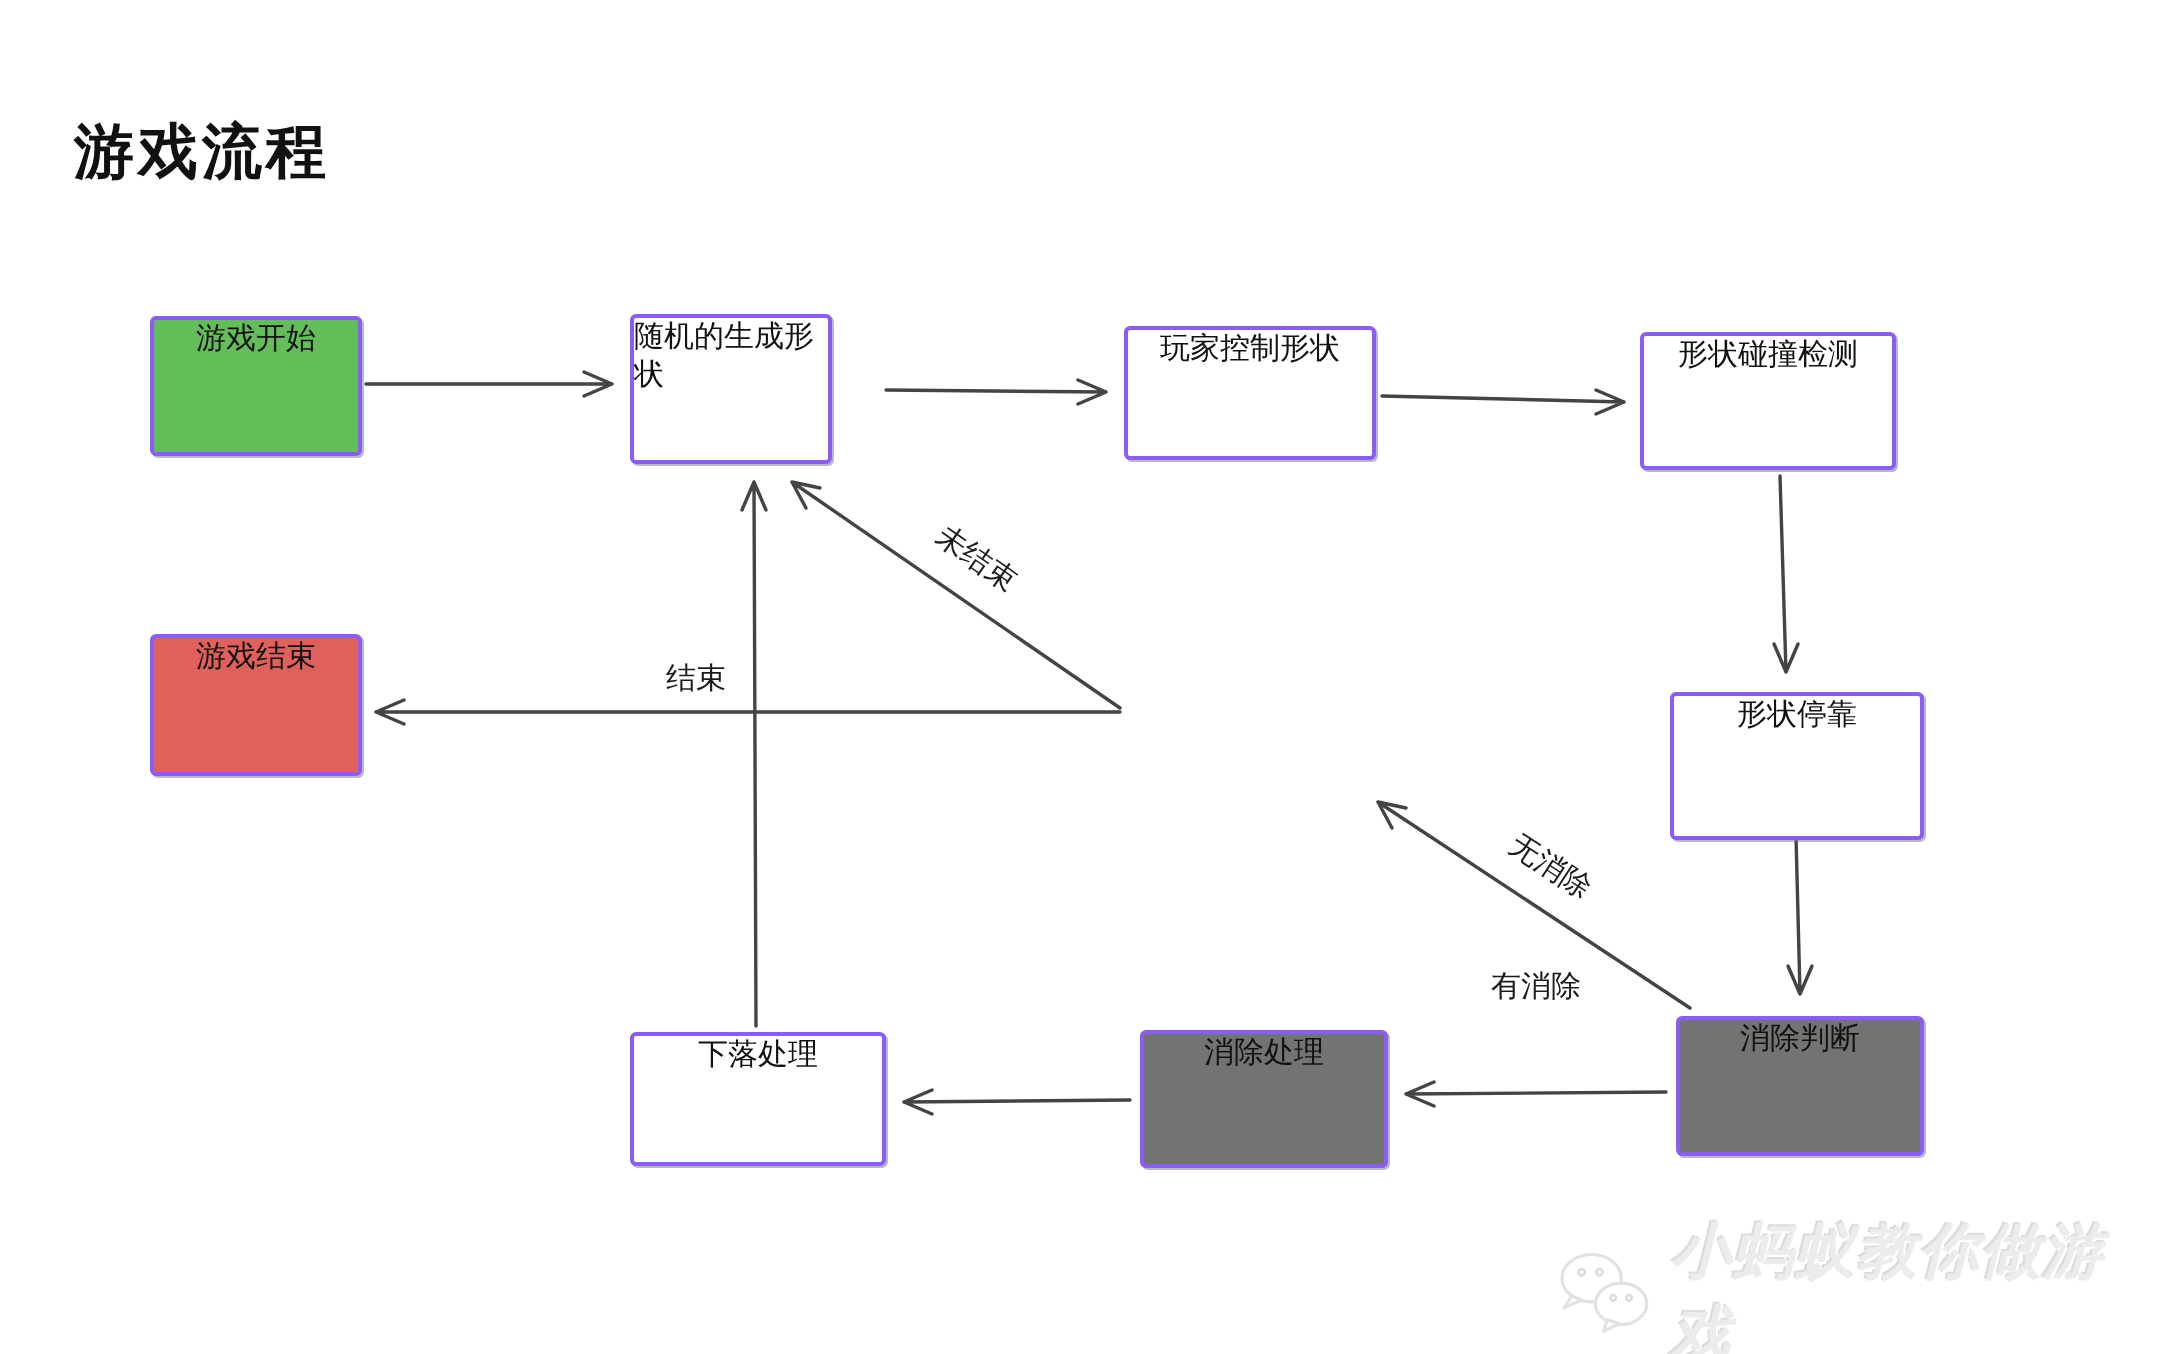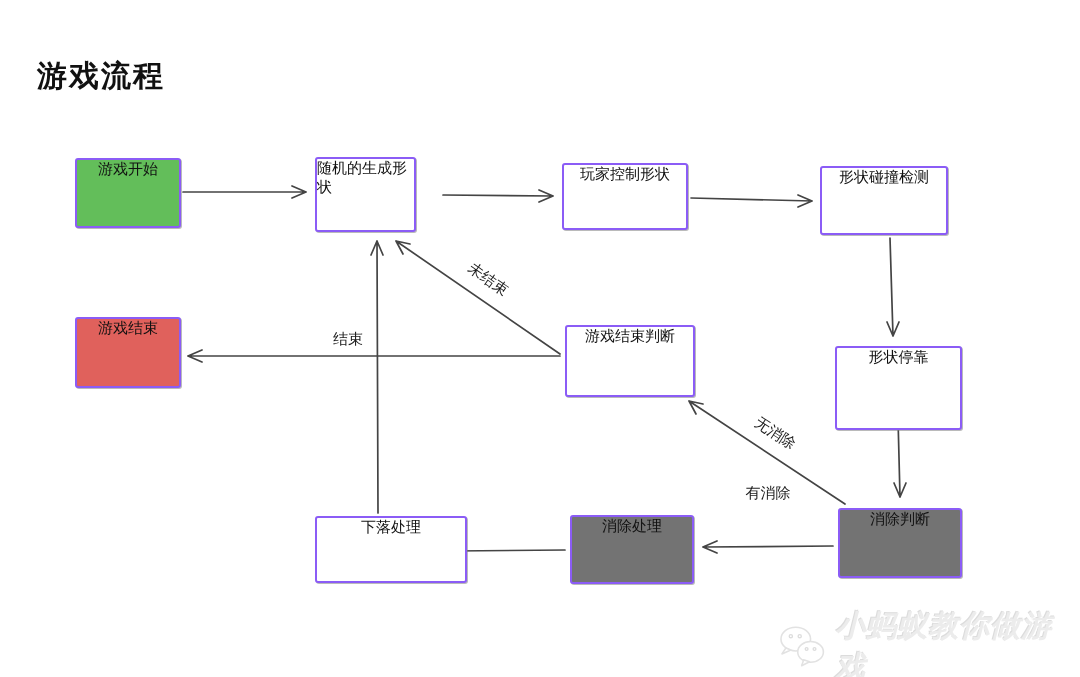--- a/index.html
+++ b/index.html
@@ -107,39 +107,36 @@
   </div>
 
   <div class="node" style="left:562px;top:163px;width:126px;height:67px">
     <span>玩家控制形状</span>
   </div>
 
   <div class="node" style="left:820px;top:166px;width:128px;height:69px">
     <span>形状碰撞检测</span>
   </div>
 
-  <div class="node" style="left:835px;top:346px;width:127px;height:84px">
+  <div class="node" style="left:835px;top:346px;width:127px;height:74px">
     <span>形状停靠</span>
   </div>
 
   <div class="node accent" style="left:838px;top:508px;width:124px;height:70px">
     <span>消除判断</span>
   </div>
 
   <div class="node accent" style="left:570px;top:515px;width:124px;height:69px">
     <span>消除处理</span>
   </div>
 
-  <div class="node" style="left:315px;top:516px;width:152px;height:67px">
+  <div class="node" style="left:315px;top:516px;width:128px;height:67px">
     <span>下落处理</span>
   </div>
 
-  <div class="node" style="left:565px;top:325px;width:130px;height:72px">
-    <span>游戏结束判断</span>
-  </div>
 
   <div class="node end" style="left:75px;top:317px;width:106px;height:71px">
     <span>游戏结束</span>
   </div>
 
   <div class="edge-label" style="left:318px;top:330px">结束</div>
 
   <div class="edge-label rot35" style="left:458px;top:270px">未结束</div>
 
   <div class="edge-label rot33" style="left:745px;top:424px">无消除</div>

